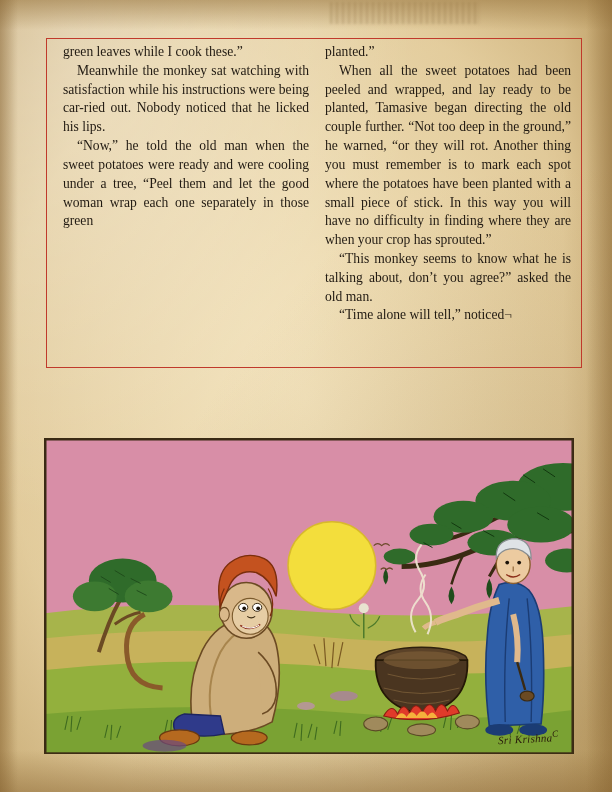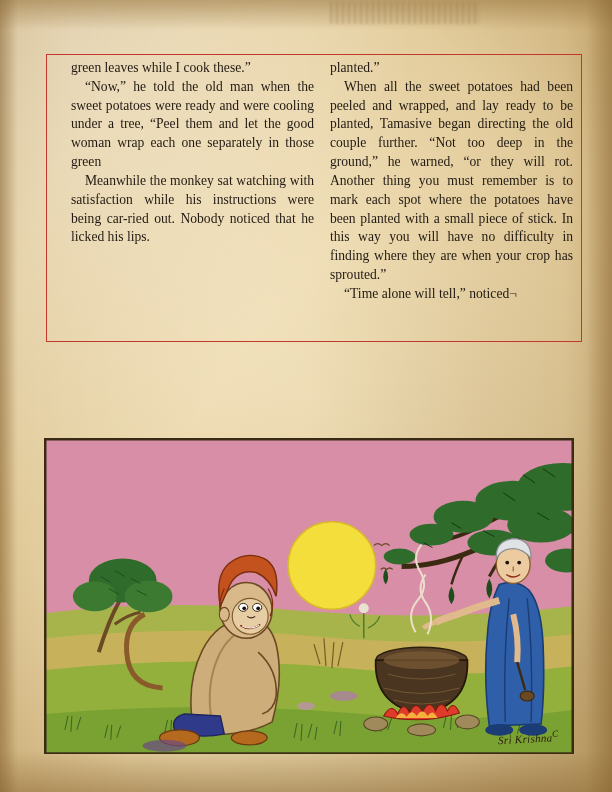--- a/index.html
+++ b/index.html
@@ -57,25 +57,24 @@
     filter: blur(1px);
     pointer-events: none;
   }
 
   
   .text-frame {
     position: absolute;
     left: 46px;
     top: 38px;
     width: 536px;
-    height: 288px;
+    height: 330px;
     border: 1.2px solid #c0392b;
     box-sizing: border-box;
-    padding: 4px 8px 0 24px;
-    margin-top: 16px;
+    padding: 4px 8px 0 16px;
   }
   .columns {
     display: flex;
     gap: 16px;
     height: 100%;
   }
   .col {
     width: 246px;
     font-size: 13.6px;
     line-height: 1.385;
@@ -126,26 +125,27 @@
 </head>
 <body>
 
 <div class="page"></div>
 <div class="smudge"></div>
 
 <div class="text-frame">
   <div class="columns">
     <div class="col">
       <p>green leaves while I cook these.”</p>
+      <p class="indent">Meanwhile the monkey sat watching with satisfaction while his instructions were being car-ried out. Nobody noticed that he licked his lips.</p>
       <p class="indent">“Now,” he told the old man when the sweet potatoes were ready and were cooling under a tree, “Peel them and let the good woman wrap each one separately in those green</p>
-      <p class="indent">Meanwhile the monkey sat watching with satisfaction while his instructions were being car-ried out. Nobody noticed that he licked his lips.</p>
     </div>
     <div class="col">
       <p>planted.”</p>
       <p class="indent">When all the sweet potatoes had been peeled and wrapped, and lay ready to be planted, Tamasive began directing the old couple further. “Not too deep in the ground,” he warned, “or they will rot. Another thing you must remember is to mark each spot where the potatoes have been planted with a small piece of stick. In this way you will have no difficulty in finding where they are when your crop has sprouted.”</p>
+      <p class="indent">“This monkey seems to know what he is talking about, don’t you agree?” asked the old man.</p>
       <p class="indent">“Time alone will tell,” noticed¬</p>
     </div>
   </div>
 </div>
 
 <div class="illus-frame">
   <svg class="illus" viewBox="0 0 530 316" preserveAspectRatio="none">
 
     <rect x="0" y="0" width="530" height="316" fill="#d88ea7"></rect>
 

